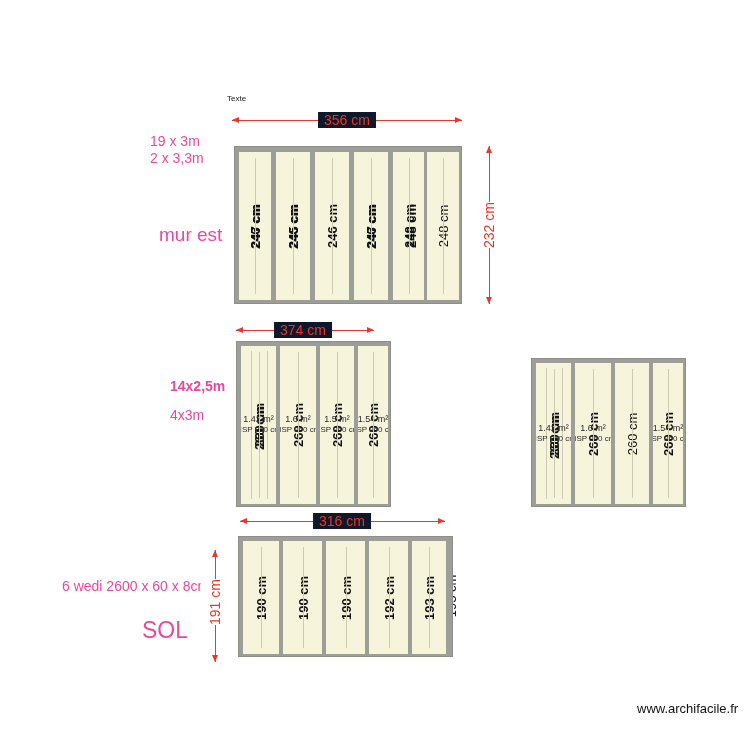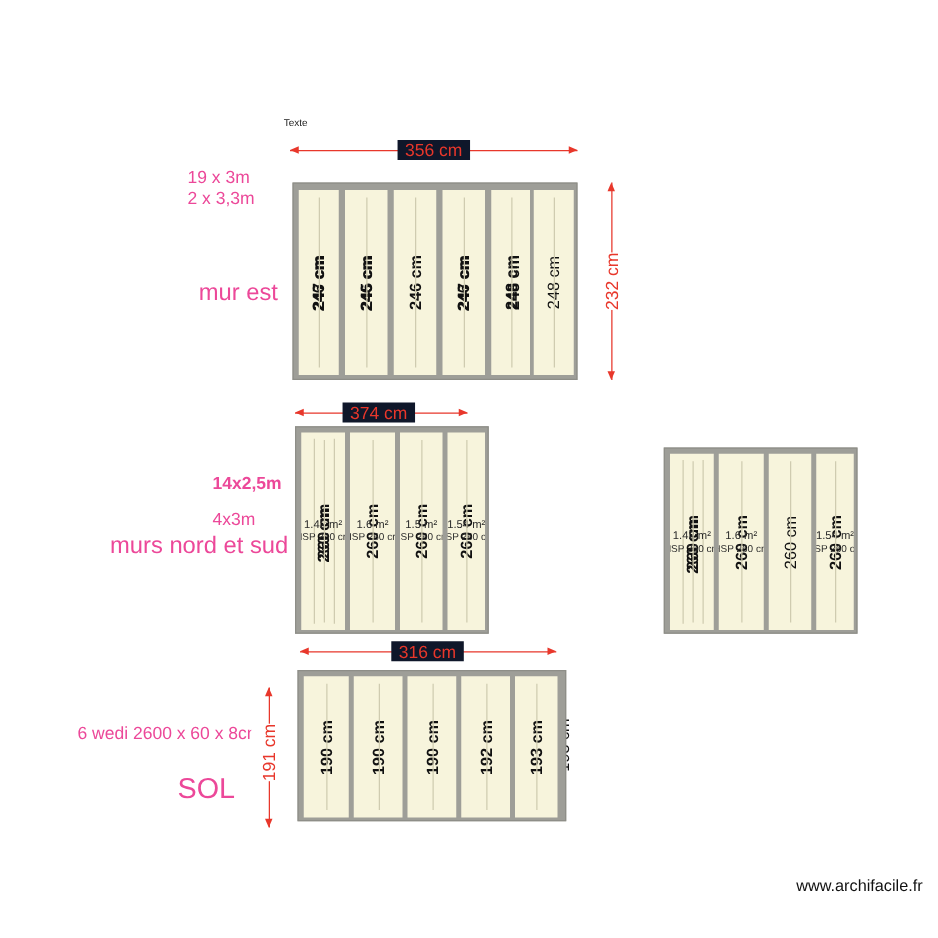--- a/index.html
+++ b/index.html
@@ -196,21 +196,20 @@
       <div class="vtext" style="margin-left:2px;">248 cm</div>
     </div>
 
     <div class="cell" style="left:192px; top:5px; width:32px; height:148px;">
       <div class="vtext vtext-thin">248 cm</div>
     </div>
   </div>
 
   <div class="abs lbl lbl-med" style="left:170px; top:378px;font-weight:bold;">14x2,5m</div>
   <div class="abs lbl lbl-med" style="left:170px; top:395px;margin-top:12px;">4x3m</div>
-  <div class="abs lbl lbl-big" style="left:88px; top:426px;">murs nord et sud</div>
 
   <div class="dim-h" style="left:236px; top:330px; width:138px;"></div>
   <div class="dim-label-h" style="left:303px; top:330px;">374 cm</div>
 
   <div class="plan" style="left:236px; top:341px; width:155px; height:166px;">
 
     <div class="cell" style="left:4px; top:4px; width:35px; height:158px;">
       <div class="cell-inner-line" style="left:10px;"></div>
       <div class="cell-inner-line" style="left:26px;"></div>
       <div class="vtext">260 cm</div>

